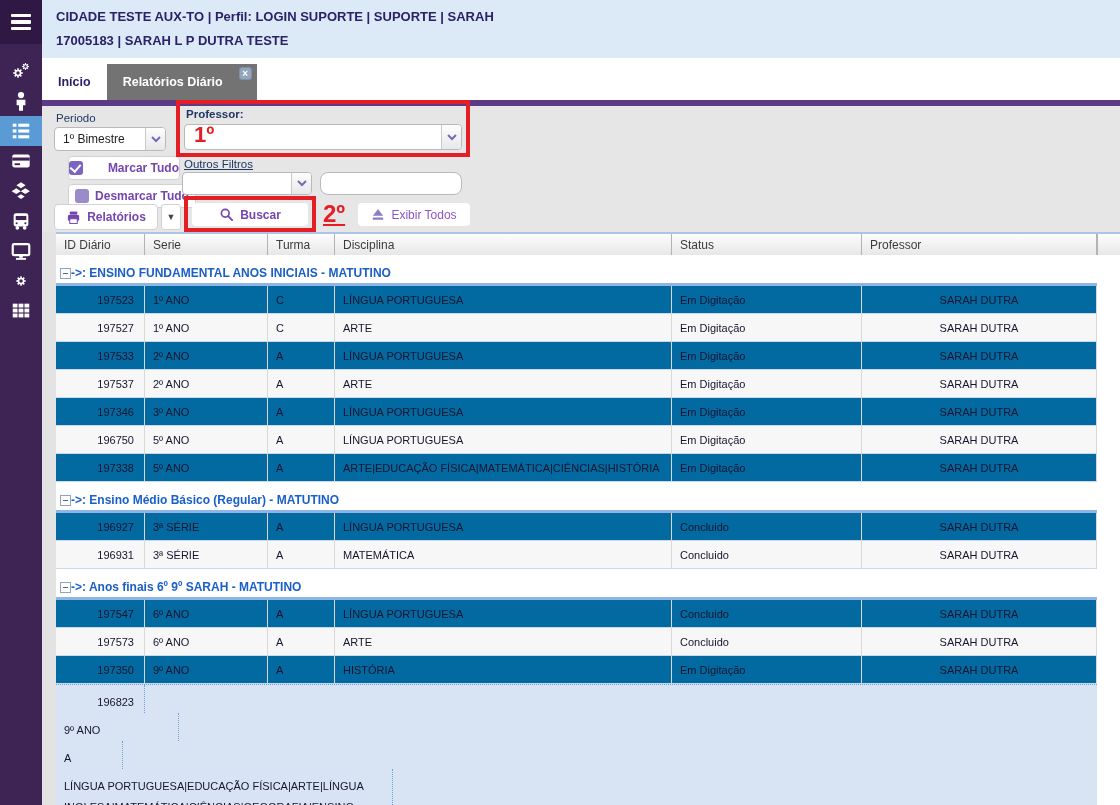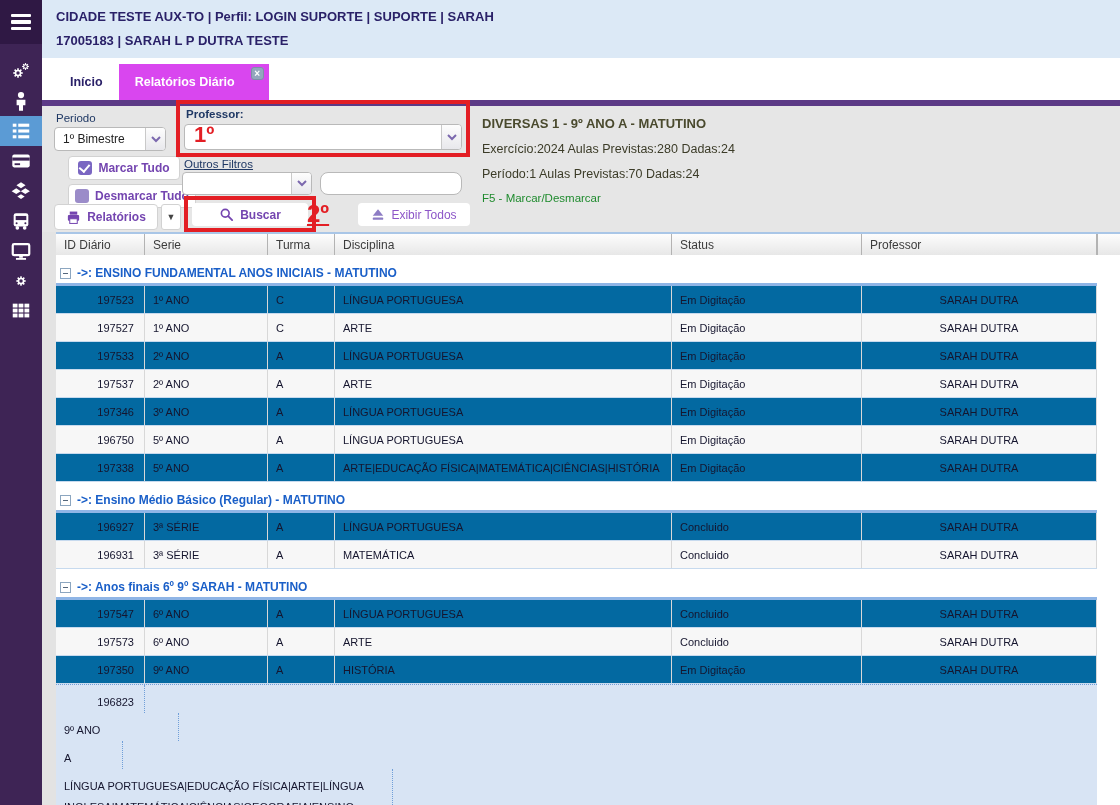--- a/index.html
+++ b/index.html
@@ -17,24 +17,24 @@
   .nav-item { width:42px; height:30px; display:flex; align-items:center; justify-content:center; }
   .nav-item.active { background:#5B9BD5; }
   .nav-item svg { display:block; }
 
   
   .main { position:absolute; left:42px; top:0; width:1078px; height:805px; }
 
   .topband { height:58px; background:#DCE9F6; padding:5px 0 0 14px;
     color:#2A2168; font-weight:bold; font-size:13px; line-height:24px; }
 
-  .tabbar { height:42px; background:#fff; display:flex; align-items:flex-end; padding-left:12px; }
+  .tabbar { height:42px; background:#fff; display:flex; align-items:flex-end; padding-left:0; }
   .tab { height:36px; display:flex; align-items:center; padding:0 16px;
     font-size:12.5px; font-weight:bold; color:#2A2168; position:relative; cursor:pointer; }
-  .tab.active { background:#d946ef; color:#fff; padding:0 34px 0 16px; }
+  .tab.active { background:#737373; color:#fff; padding:0 34px 0 16px; }
   .tab-close { position:absolute; top:3px; right:5px; width:13px; height:13px;
     background:#93A6BE; border:1px solid #7d90a8; border-radius:3px; color:#fff;
     font-size:10px; line-height:11px; text-align:center; font-weight:bold; }
   .purple-strip { height:6px; background:#5C3A86; }
 
   
   .filter-panel { position:relative; height:126px; background:#E6E6E6; }
   .flabel { position:absolute; font-size:11.5px; color:#1F3864; }
   .select, .textinput { position:absolute; background:#fff; border:1px solid #b9b9b9;
     border-radius:4px; display:flex; align-items:center; overflow:hidden; }
@@ -64,21 +64,21 @@
   .table-col { width:1064px; }
 
   .thead { display:flex; height:23px; border-top:2px solid #A9C6E7;
     background:linear-gradient(#fdfdfd,#e7e7e7); }
   .th { font-size:12px; color:#3C3C3C; padding:4px 0 0 8px; border-right:1px solid #b3b3b3;
     white-space:nowrap; overflow:hidden; }
   .th:last-child { border-right:none; }
   .c0{width:89px}.c1{width:123px}.c2{width:67px}.c3{width:337px}.c4{width:190px}.c5{width:235px}.c6{width:23px}
 
   .tbody { width:1041px; }
-  .group-header { display:flex; align-items:center; gap:6px; height:20px; margin-top:8px;
+  .group-header { display:flex; align-items:center; height:20px; margin-top:8px;
     padding-left:4px; font-size:12px; font-weight:bold; color:#1A5FC8; cursor:pointer; }
   .minus-box { width:11px; height:11px; border:1px solid #8CA6C0; background:#fff;
     position:relative; flex:none; }
   .minus-box::after { content:""; position:absolute; left:2px; top:4px; width:5px; height:1px; background:#55677c; }
   .group-underline { height:3px; background:#8FB5E6; }
 
   .row { display:flex; min-height:28px; border-bottom:1px solid #C7DAEE; background:#0369a1; }
   .row.alt { background:#F7F7F7; }
   .cell { display:flex; align-items:center; padding:0 8px; font-size:11px; color:#15152E;
     border-right:1px solid #D8D8D8; overflow:hidden; }
@@ -228,21 +228,21 @@
     <span class="flabel" style="left:14px; top:6px;">Periodo</span>
     <div class="select" style="left:12px; top:21px; width:112px; height:24px;">
       <span class="val">1º Bimestre</span>
       <span class="chev">
         <svg width="10" height="7" viewBox="0 0 10 7">
             <path d="M1 1l4 4 4-4" fill="none" stroke="#7B68AE" stroke-width="2"></path>
           </svg>
       </span>
     </div>
 
-    <div class="btn" style="left:26px; top:50px; width:112px; height:24px;">
+    <div class="btn" style="left:26px; top:50px; width:112px; height:24px;justify-content:space-between;">
       <span class="chk checked"></span>
       <span>Marcar Tudo</span>
     </div>
     <div class="btn" style="left:26px; top:78px; width:128px; height:24px;">
       <span class="chk"></span>
       <span>Desmarcar Tudo</span>
     </div>
 
     <div class="btn" style="left:12px; top:98px; width:104px; height:26px;">
       <svg width="15" height="15" viewBox="0 0 24 24">
@@ -280,36 +280,30 @@
     <div class="textinput" style="left:278px; top:66px; width:142px; height:23px; border-radius:8px;"></div>
 
     <div class="red-box" style="left:142px; top:90px; width:132px; height:36px;"></div>
     <div class="btn" style="left:150px; top:97px; width:116px; height:23px; border:none;">
       <svg width="15" height="15" viewBox="0 0 24 24">
         <circle cx="10" cy="10" r="6.2" fill="none" stroke="#7445B0" stroke-width="2.6"></circle>
         <path d="M14.7 14.7L21 21" stroke="#7445B0" stroke-width="3" stroke-linecap="round"></path>
       </svg>
       <span>Buscar</span>
     </div>
-    <span class="red-num" style="left:265px; top:94px; font-size:24px;text-decoration:underline;">2º</span>
+    <span class="red-num" style="left:281px; top:94px; font-size:24px;text-decoration:underline;">2º</span>
 
     <div class="btn" style="left:316px; top:97px; width:112px; height:23px; border:none; font-weight:normal; color:#8d56c8;">
       <svg width="14" height="13" viewBox="0 0 24 22">
         <path d="M12 2l9 11H3z" fill="#8D7CC4"></path>
         <rect x="3" y="16" width="18" height="4" rx="1.5" fill="#8D7CC4"></rect>
       </svg>
       <span>Exibir Todos</span>
     </div>
 
-    <div class="infoblock">
-      <div class="info-title">DIVERSAS 1 - 9º ANO A - MATUTINO</div>
-      <div class="info-line">Exercício:2024 Aulas Previstas:280 Dadas:24</div>
-      <div class="info-line">Período:1 Aulas Previstas:70 Dadas:24</div>
-      <div class="info-hint">F5 - Marcar/Desmarcar</div>
-    </div>
   </div>
 
   <div class="table-region">
     <div class="gutter"></div>
     <div class="table-col">
       <div class="thead" id="thead">
           <div class="th c0">ID Diário</div>
           <div class="th c1">Serie</div>
           <div class="th c2">Turma</div>
           <div class="th c3">Disciplina</div>

